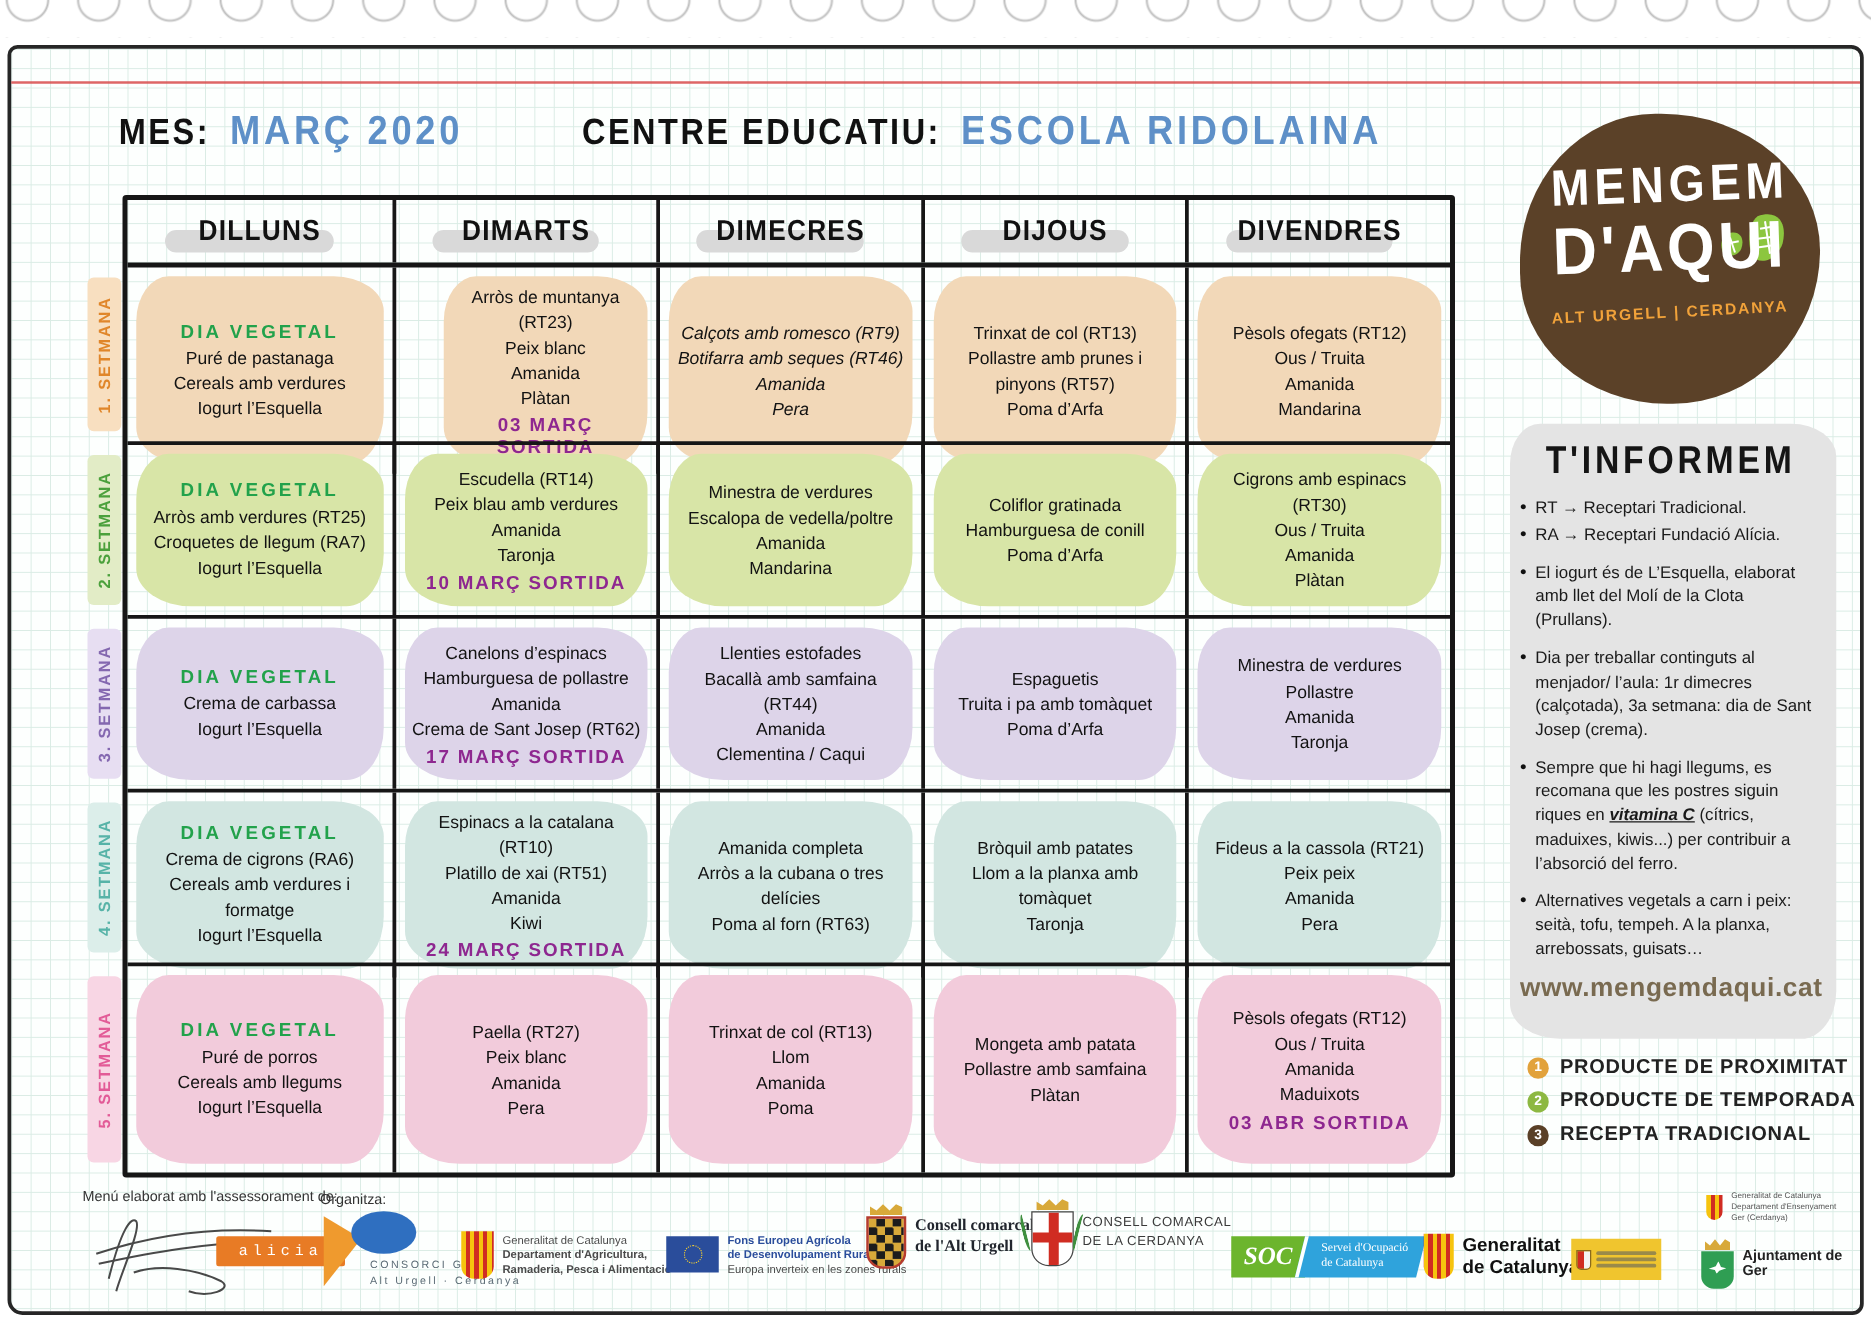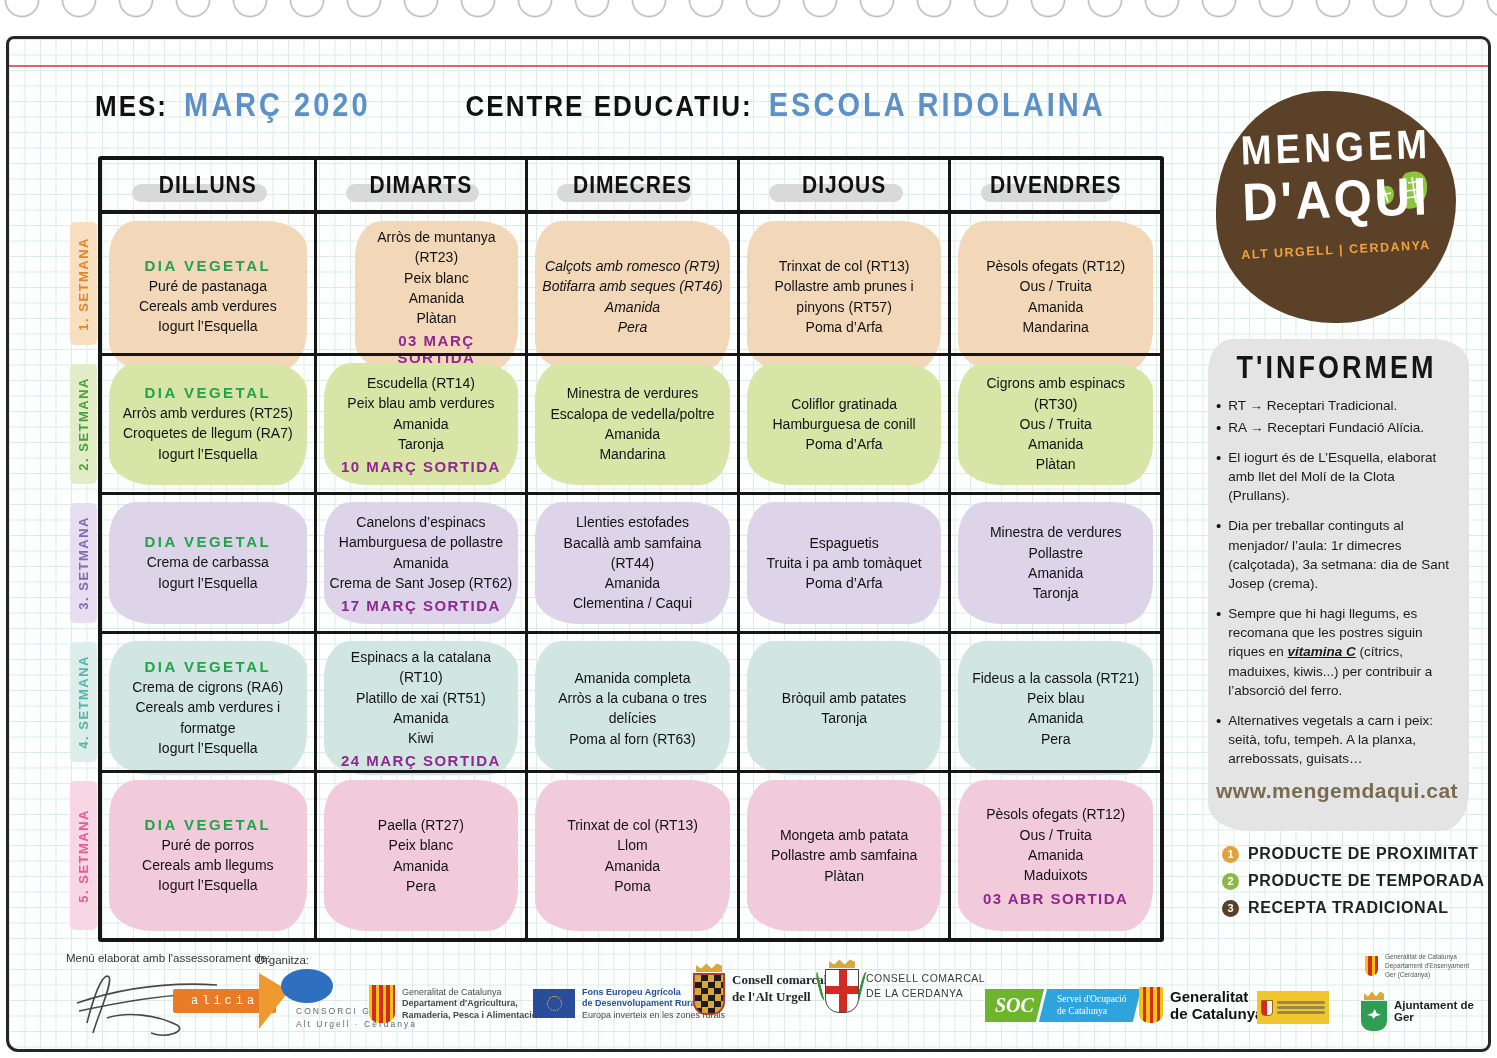--- a/index.html
+++ b/index.html
@@ -310,27 +310,28 @@
             <div class="cell">
               <div class="blob" style="background: rgb(210, 230, 225);">
                 <div class="menu-line">Amanida completa</div>
                 <div class="menu-line">Arròs a la cubana o tres delícies</div>
                 <div class="menu-line">Poma al forn (RT63)</div>
               </div>
             </div>
             <div class="cell">
               <div class="blob" style="background: rgb(210, 230, 225);">
                 <div class="menu-line">Bròquil amb patates</div>
+                <div class="menu-line">Llom a la planxa amb tomàquet</div>
                 <div class="menu-line">Taronja</div>
               </div>
             </div>
             <div class="cell">
               <div class="blob" style="background: rgb(210, 230, 225);">
                 <div class="menu-line">Fideus a la cassola (RT21)</div>
-                <div class="menu-line">Peix blau</div>
+                <div class="menu-line">Peix peix</div>
                 <div class="menu-line">Amanida</div>
                 <div class="menu-line">Pera</div>
               </div>
             </div>
           </div>
           <div class="week-row">
             <div class="week-tab" style="background: rgb(248, 214, 228);">
               <span style="color: rgb(226, 91, 151);">5. SETMANA</span>
             </div>
             <div class="cell">

